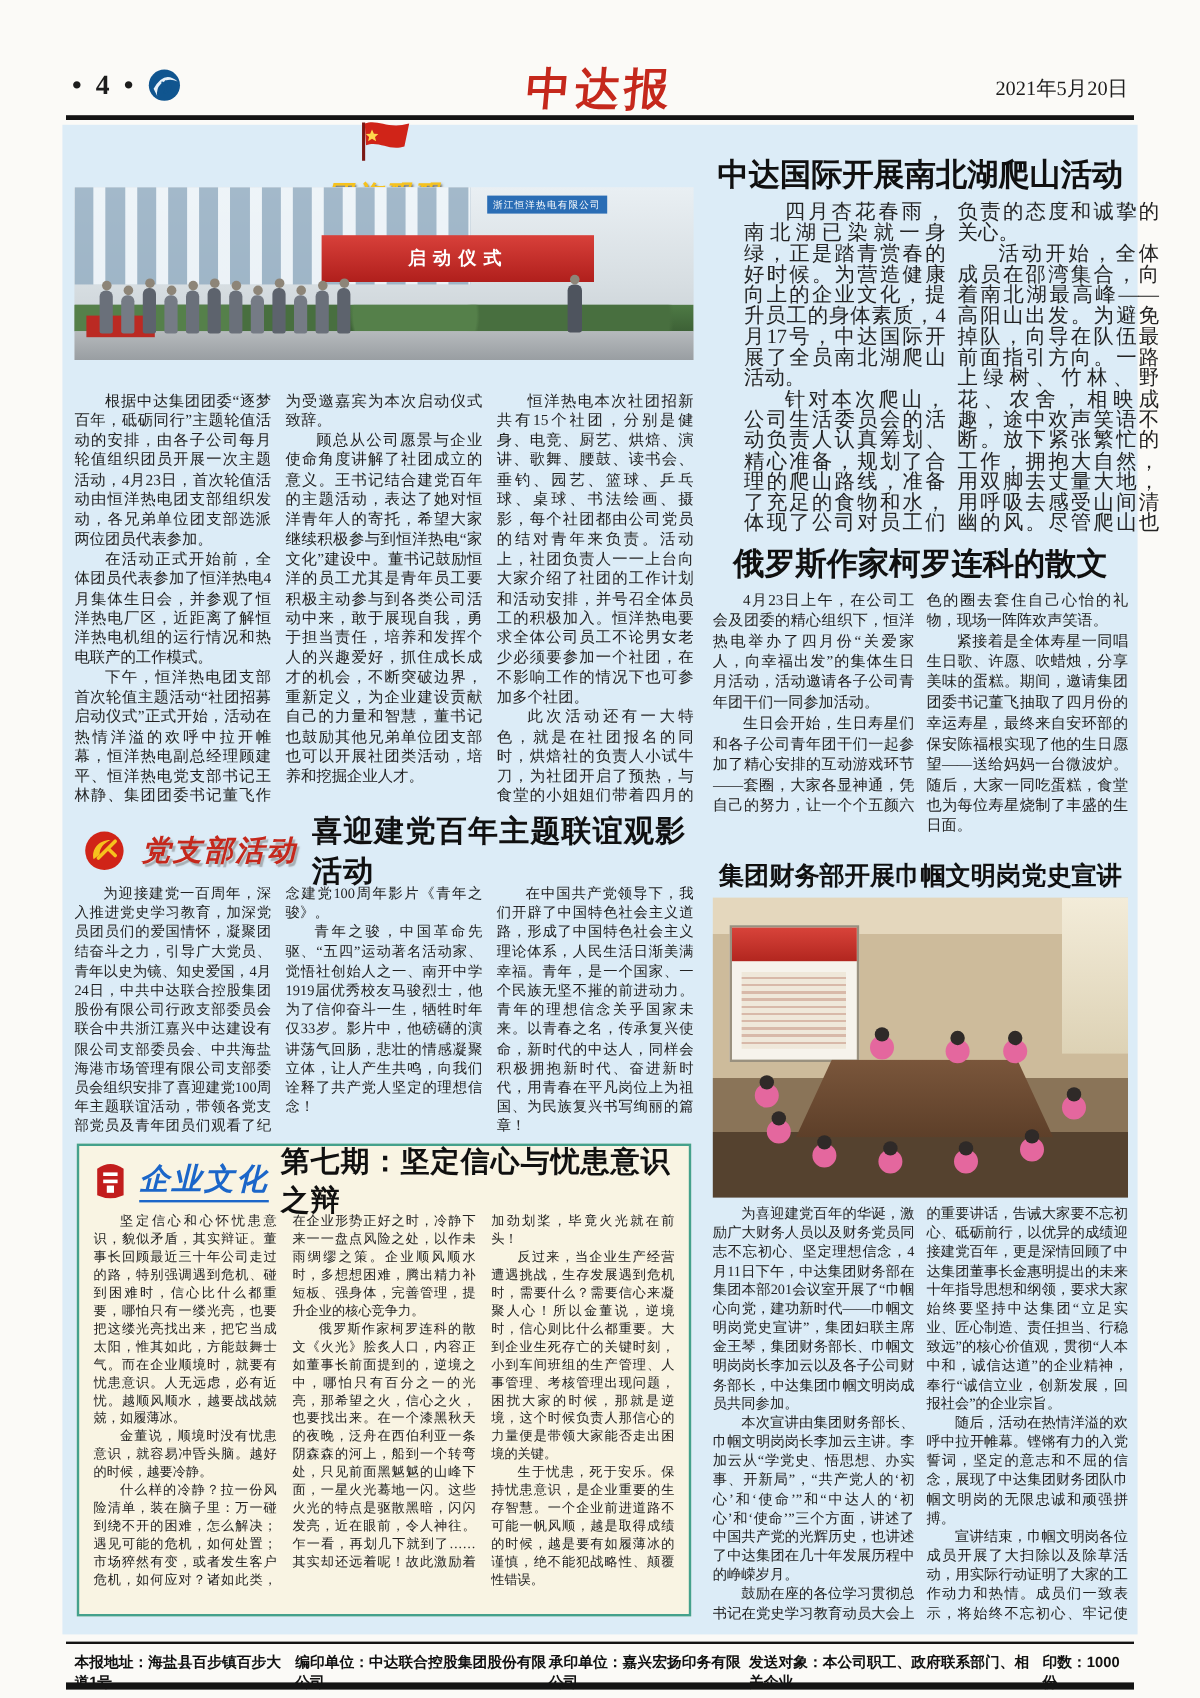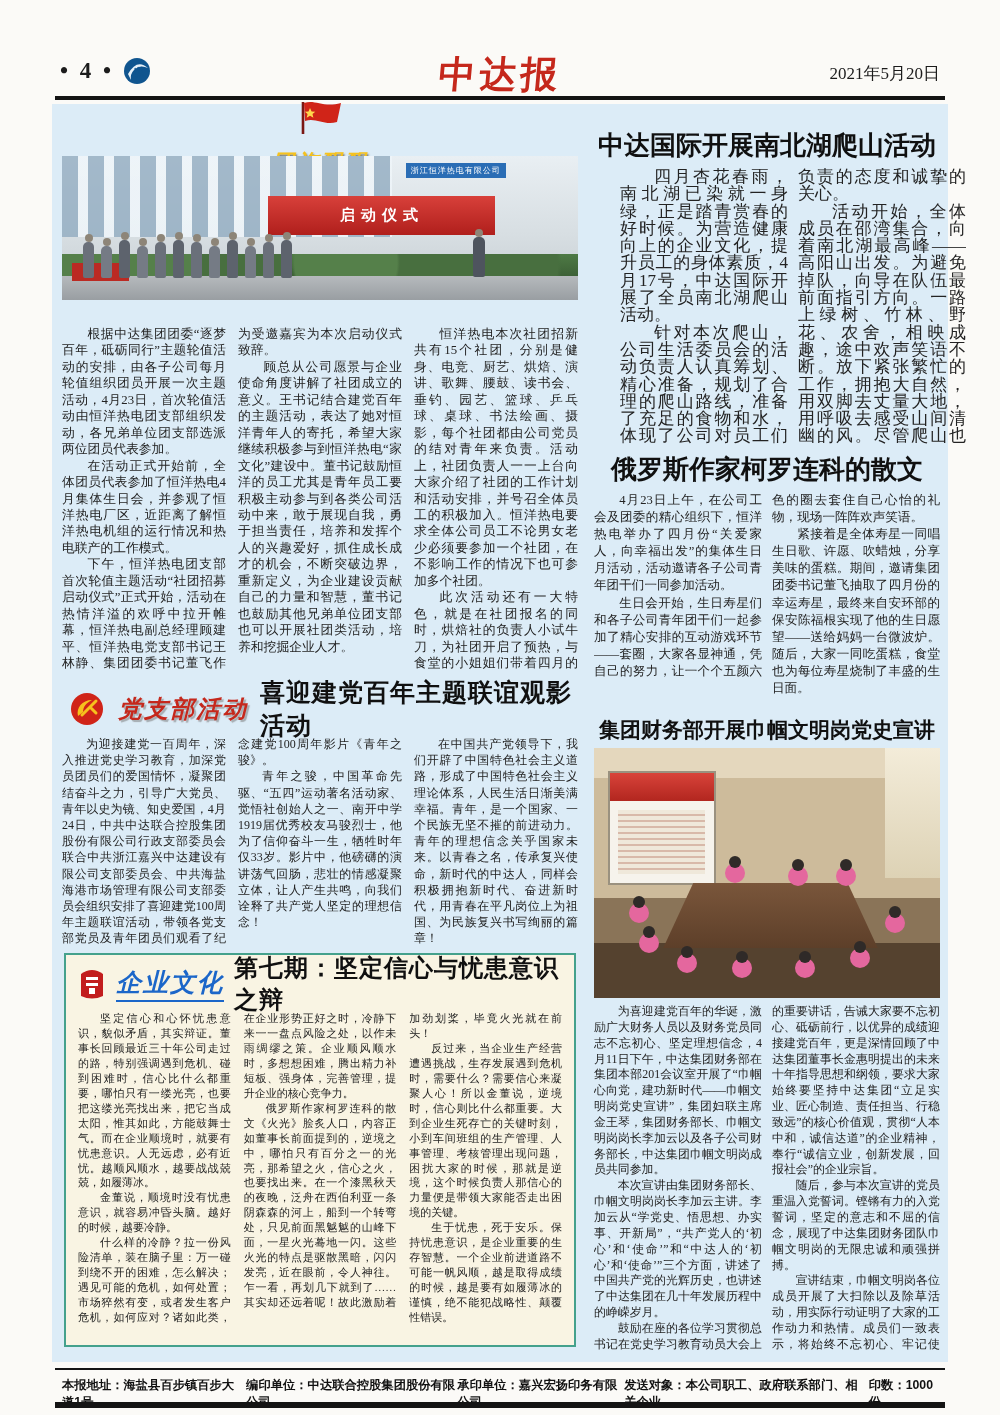--- a/index.html
+++ b/index.html
@@ -242,21 +242,21 @@
     <i class="pp pp6"></i>
     <i class="pp pp7"></i>
     <i class="pp pp8"></i>
     <i class="pp pp9"></i>
     <i class="pp pp10"></i>
   </div>
   <div class="a5-body body-txt">
     <p>为喜迎建党百年的华诞，激励广大财务人员以及财务党员同志不忘初心、坚定理想信念，4月11日下午，中达集团财务部在集团本部201会议室开展了“巾帼心向党，建功新时代——巾帼文明岗党史宣讲”，集团妇联主席金王琴，集团财务部长、巾帼文明岗岗长李加云以及各子公司财务部长，中达集团巾帼文明岗成员共同参加。</p>
     <p>本次宣讲由集团财务部长、巾帼文明岗岗长李加云主讲。李加云从“学党史、悟思想、办实事、开新局”，“共产党人的‘初心’和‘使命’”和“中达人的‘初心’和‘使命’”三个方面，讲述了中国共产党的光辉历史，也讲述了中达集团在几十年发展历程中的峥嵘岁月。</p>
     <p>鼓励在座的各位学习贯彻总书记在党史学习教育动员大会上的重要讲话，告诫大家要不忘初心、砥砺前行，以优异的成绩迎接建党百年，更是深情回顾了中达集团董事长金惠明提出的未来十年指导思想和纲领，要求大家始终要坚持中达集团“立足实业、匠心制造、责任担当、行稳致远”的核心价值观，贯彻“人本中和，诚信达道”的企业精神，奉行“诚信立业，创新发展，回报社会”的企业宗旨。</p>
-    <p>随后，参与本次宣讲的党员重温入党誓词。铿锵有力的入党誓词，坚定的意志和不屈的信念，展现了中达集团财务团队巾帼文明岗的无限忠诚和顽强拼搏。</p>
+    <p>随后，活动在热情洋溢的欢呼中拉开帷幕。铿锵有力的入党誓词，坚定的意志和不屈的信念，展现了中达集团财务团队巾帼文明岗的无限忠诚和顽强拼搏。</p>
     <p>宣讲结束，巾帼文明岗各位成员开展了大扫除以及除草活动，用实际行动证明了大家的工作动力和热情。成员们一致表示，将始终不忘初心、牢记使命，立足本职工作，矢志砥砺奋斗，贡献自己的力量，展现巾帼不让须眉的新时代妇女风采！</p>
 
   </div>
 
   <div class="rule-bot"></div>
   <div class="footer">
     <span>本报地址：海盐县百步镇百步大道1号</span>
     <span>编印单位：中达联合控股集团股份有限公司</span>
     <span>承印单位：嘉兴宏扬印务有限公司</span>
     <span>发送对象：本公司职工、政府联系部门、相关企业</span>

